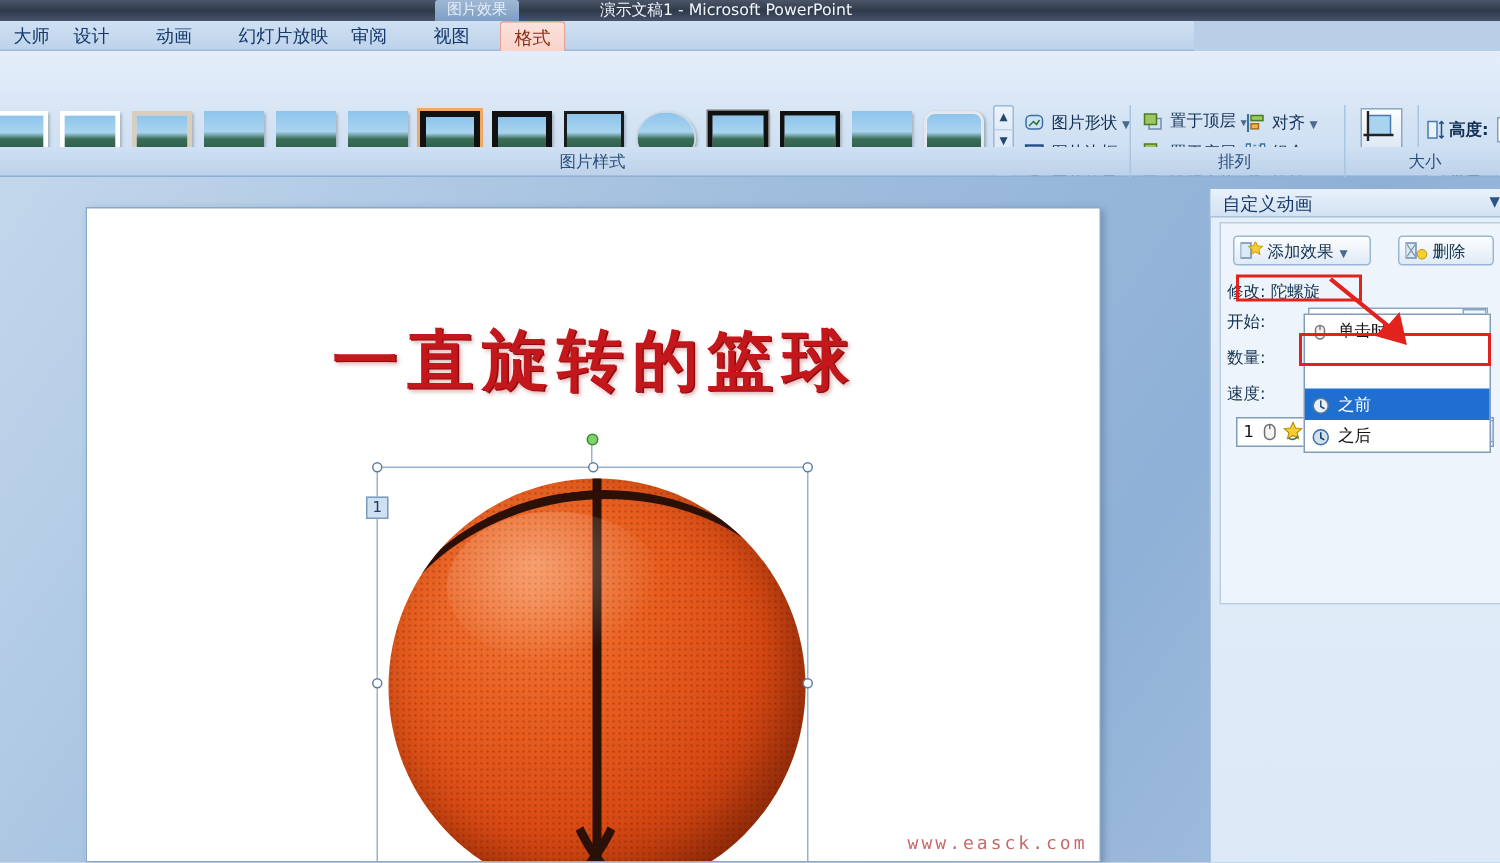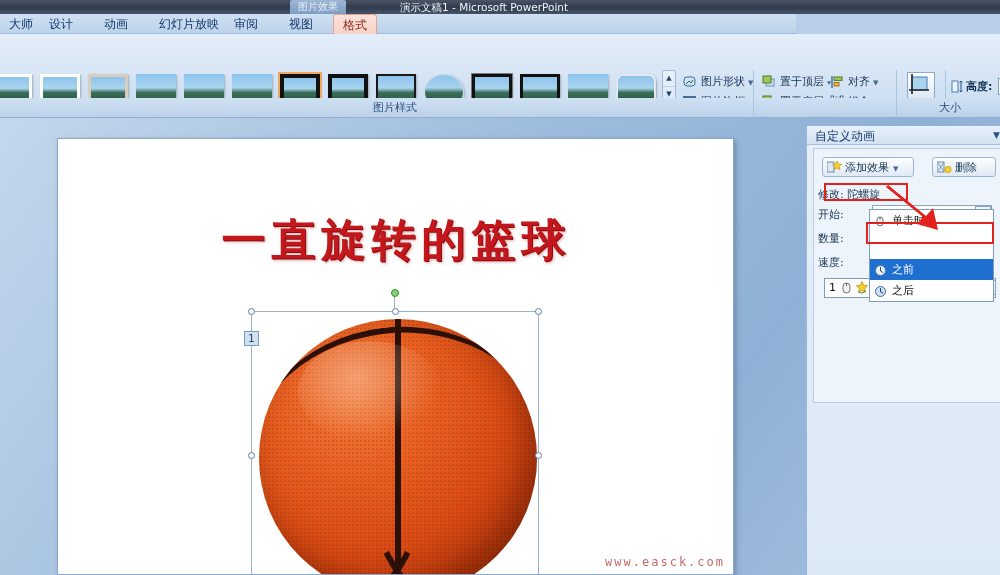--- a/index.html
+++ b/index.html
@@ -479,20 +479,21 @@
           </svg>
       </span>
       <span class="lbl">宽度:</span>
       <span class="box">9.92</span>
 
     </div>
   </div>
 
   <div class="ribbon-grouplabels">
     <div class="grouplabel" style="left:330px; width:130px;">图片样式</div>
+    <div class="grouplabel" style="left:753px; width:140px;">排列</div>
     <div class="grouplabel" style="left:900px; width:100px;">大小</div>
     <div class="group-sep" style="left:753px; top:0; height:20px;"></div>
     <div class="group-sep" style="left:896px; top:0; height:20px;"></div>
   </div>
 
   <div class="workarea">
 
     <div class="slide">
 
       <div class="slide-title">一直旋转的篮球</div>

